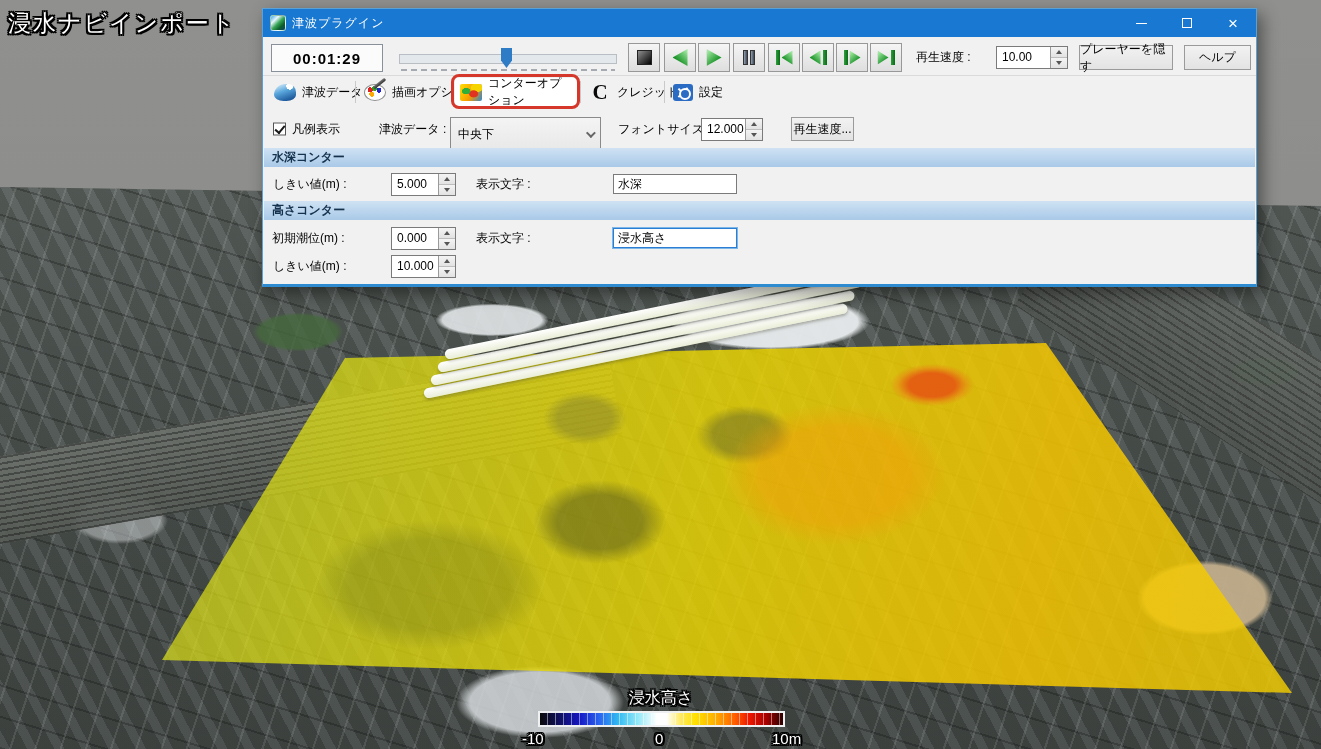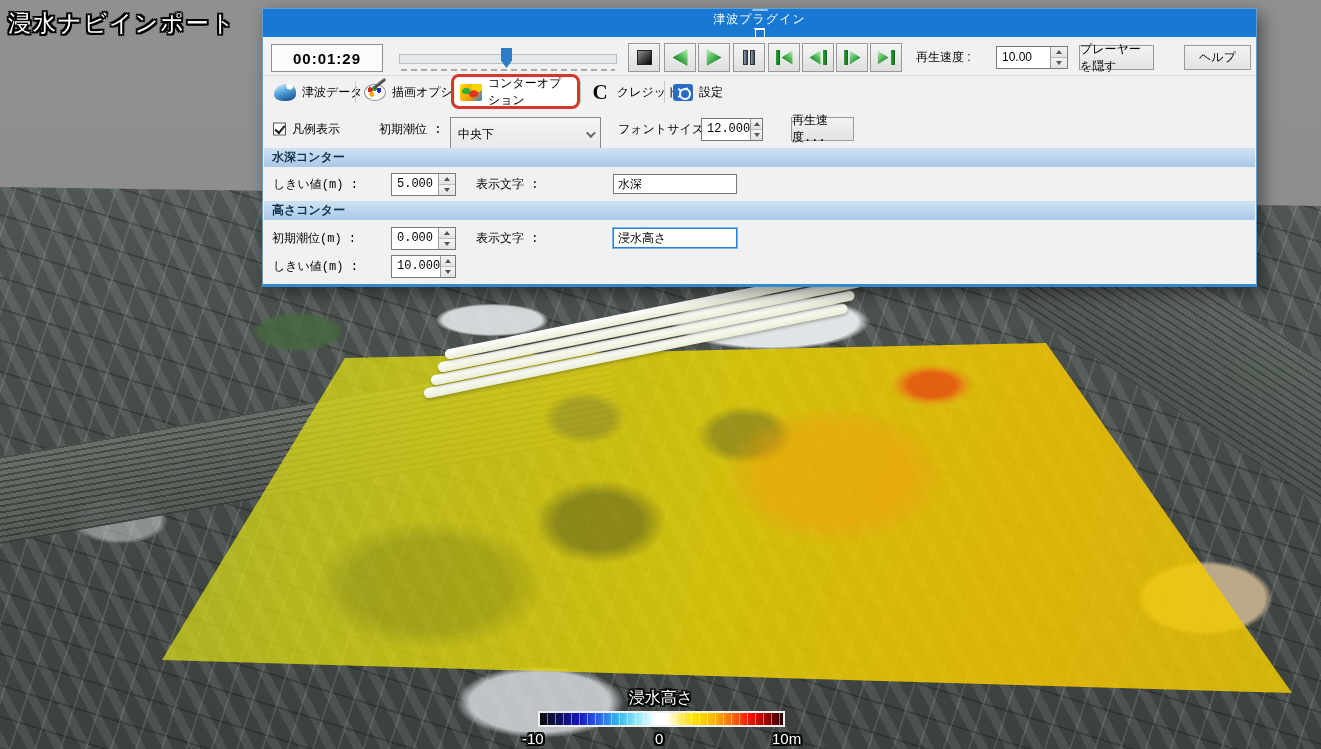--- a/index.html
+++ b/index.html
@@ -65,21 +65,21 @@
         #ffffff 48%,#ffffff 52%,#ffe95e 58%,#ffe000 64%,#ffb000 72%,#ff6000 80%,#ee1800 86%,#a80000 93%,#2a0000 100%); }
   .legend-min { position:absolute; left:2px;  top:42px; font-size:15px; }
   .legend-mid { position:absolute; left:135px; top:42px; font-size:15px; }
   .legend-max { position:absolute; left:252px; top:42px; font-size:15px; }
 
   
   .win { position:absolute; left:262px; top:8px; width:995px; height:279px;
     background:#f1f1f1; border:1px solid #5aa1d8; border-bottom:3px solid #2e8bd0;
     box-shadow:5px 6px 16px rgba(0,0,0,.45); font-size:12px; color:#000; }
   .titlebar { position:absolute; left:0; top:0; right:0; height:28px; background:#1878d2;
-    display:flex; align-items:center;flex-direction:column; }
+    display:flex; align-items:center; }
   .app-icon { width:16px; height:16px; margin:0 6px 0 7px; border-radius:3px;
     background:linear-gradient(135deg,#3aa7e8 0%,#e8f6ff 28%,#35a455 52%,#0d5f2a 74%,#0a3f70 100%);
     border:1px solid rgba(255,255,255,.55); }
   .win-title { color:#fff; font-size:12px; letter-spacing:1px; flex:1; }
   .winbtn { width:46px; height:28px; display:flex; align-items:center; justify-content:center; cursor:default; }
   .glyph-min { width:11px; height:1px; background:#fff; display:block; }
   .glyph-max { width:10px; height:10px; border:1px solid #fff; display:block; }
   .glyph-close { color:#fff; font-size:17px; line-height:1; }
 
   .timebox { position:absolute; left:8px; top:35px; width:112px; height:28px;
@@ -155,21 +155,21 @@
     background:#fff; border:1px solid #555; }
   .cb::after { content:""; position:absolute; left:3px; top:0; width:4px; height:8px;
     border:solid #1a1a1a; border-width:0 2px 2px 0; transform:rotate(40deg); }
   .combo { position:absolute; left:187px; top:1px; width:151px; height:24px; border:1px solid #8a8a8a;
     background:linear-gradient(#f4f4f4,#e8e8e8); display:flex; align-items:center; padding:16px 7px; }
   .chev { margin-left:auto; width:7px; height:7px; border-right:2px solid #666; border-bottom:2px solid #666;
     transform:rotate(45deg) translateY(-2px); }
   .textbox { position:absolute; width:124px; height:20px; border:1px solid #7a7a7a; background:#fff;
     font-size:12px; padding:1px 4px; font-family:inherit; }
   .textbox.focused { border:1px solid #2a7fd4; outline:1px solid #7fb6e8; }
-  .row { position:absolute; left:0; right:2px; height:26px;font-family:Liberation Mono, monospace; }
+  .row { position:absolute; left:0; right:2px; height:26px; }
 </style>
 </head>
 <body>
 
 <div id="stage">
 
   <div class="city">
     <div class="rail rail-a"></div>
     <div class="rail rail-b"></div>
   </div>
@@ -249,21 +249,21 @@
       <div class="spin-val">10.00</div>
       <div class="spin-arrows">
         <div class="spin-btn">
             <i class="tri-up"></i>
           </div>
         <div class="spin-btn">
             <i class="tri-down"></i>
           </div>
       </div>
     </div>
-    <div class="btn" style="left:816px;top:36px;width:75px;height:25px">プレーヤーを隠す</div>
+    <div class="btn" style="left:816px;top:36px;width:94px;height:25px">プレーヤーを隠す</div>
     <div class="btn" style="left:921px;top:36px;width:67px;height:25px">ヘルプ</div>
 
     <div class="tabs"></div>
     <div class="tab" style="left:6px">
       <div class="ticon i-wave"></div>
       <span>津波データ</span>
     </div>
     <div class="tab-sep" style="left:92px"></div>
     <div class="tab" style="left:96px">
       <div class="ticon i-palette"></div>
@@ -281,21 +281,21 @@
     </div>
     <div class="tab-sep" style="left:401px"></div>
     <div class="tab" style="left:405px">
       <div class="ticon i-gear"></div>
       <span>設定</span>
     </div>
 
     <div class="row" style="top:107px">
       <div class="cb"></div>
       <span class="lbl" style="left:29px">凡例表示</span>
-      <span class="lbl" style="left:116px">初期潮位 :</span>
+      <span class="lbl" style="left:116px">津波データ :</span>
       <div class="combo">
         <span>中央下</span>
         <span class="chev"></span>
       </div>
       <span class="lbl" style="left:355px">フォントサイズ :</span>
       <div class="spin" style="left:438px;top:2px;width:62px">
         <div class="spin-val">12.000</div>
         <div class="spin-arrows">
           <div class="spin-btn">
               <i class="tri-up"></i>

